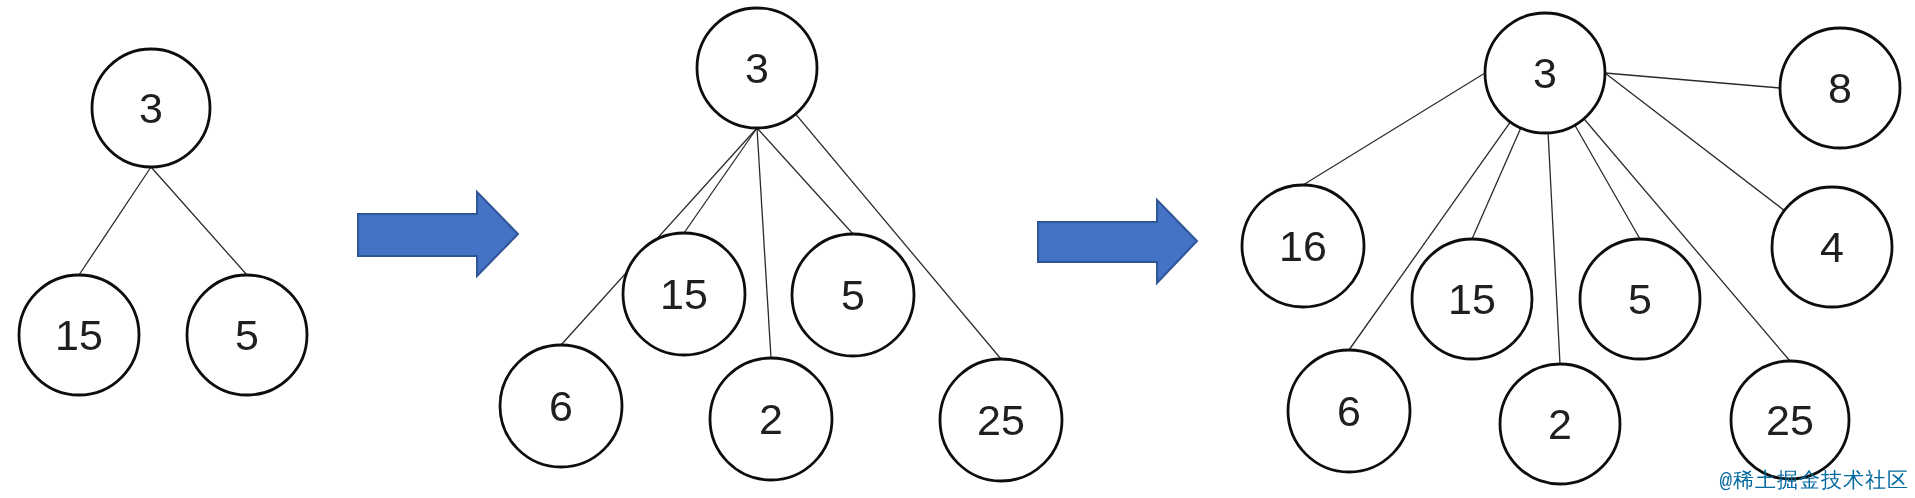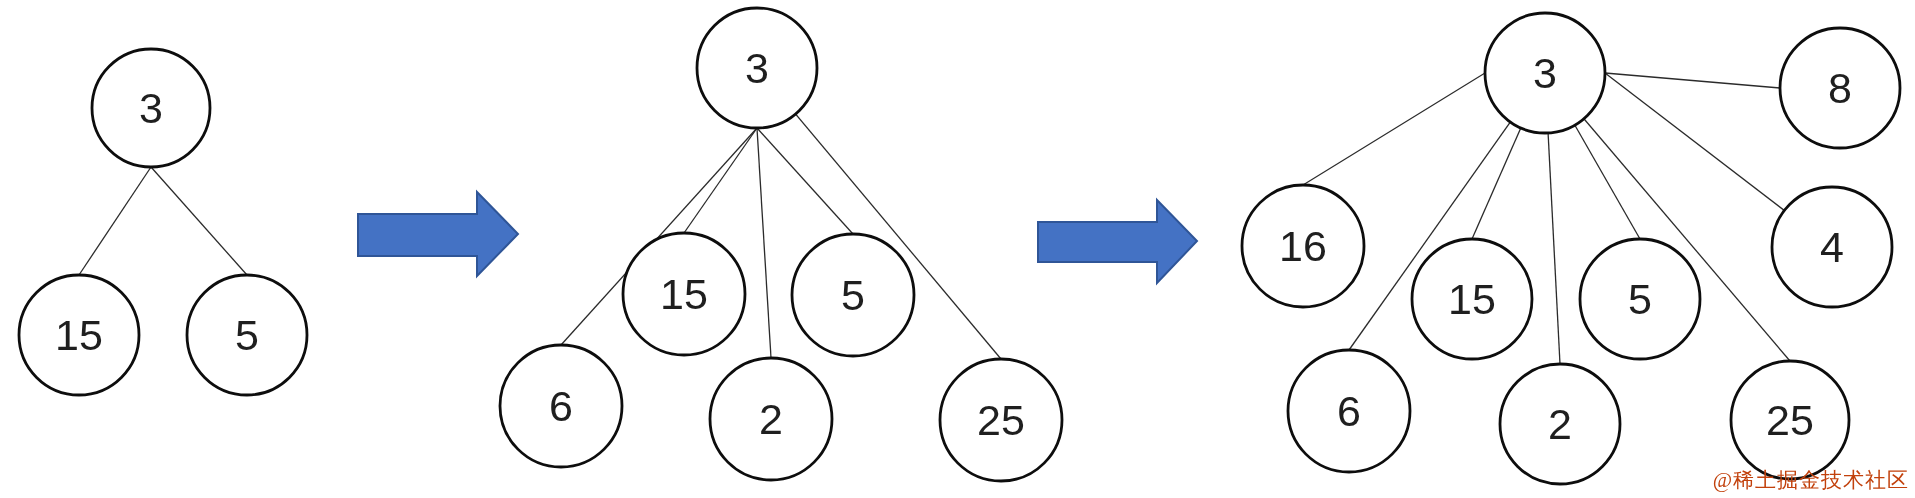--- a/index.html
+++ b/index.html
@@ -16,22 +16,22 @@
     font-family: "Liberation Sans", "DejaVu Sans", sans-serif;
     font-size: 43px;
     fill: #1f1f1f;
   }
   .watermark {
     position: absolute;
     right: 6px;
     bottom: 4px;
     font-size: 21px;
     letter-spacing: 1px;
-    color: #c2410c;
-    font-family: Liberation Serif, serif;
+    color: #0369a1;
+    font-family: Liberation Mono, monospace;
     user-select: none;
   }
 </style>
 </head>
 <body>
 
 <div class="canvas">
   <svg id="diagram-svg" class="diagram" width="1915" height="498" viewBox="0 0 1915 498" xmlns="http://www.w3.org/2000/svg">
       <g>
         <line x1="151" y1="167" x2="79" y2="275" stroke="#2b2b2b" stroke-width="1.3"></line>

